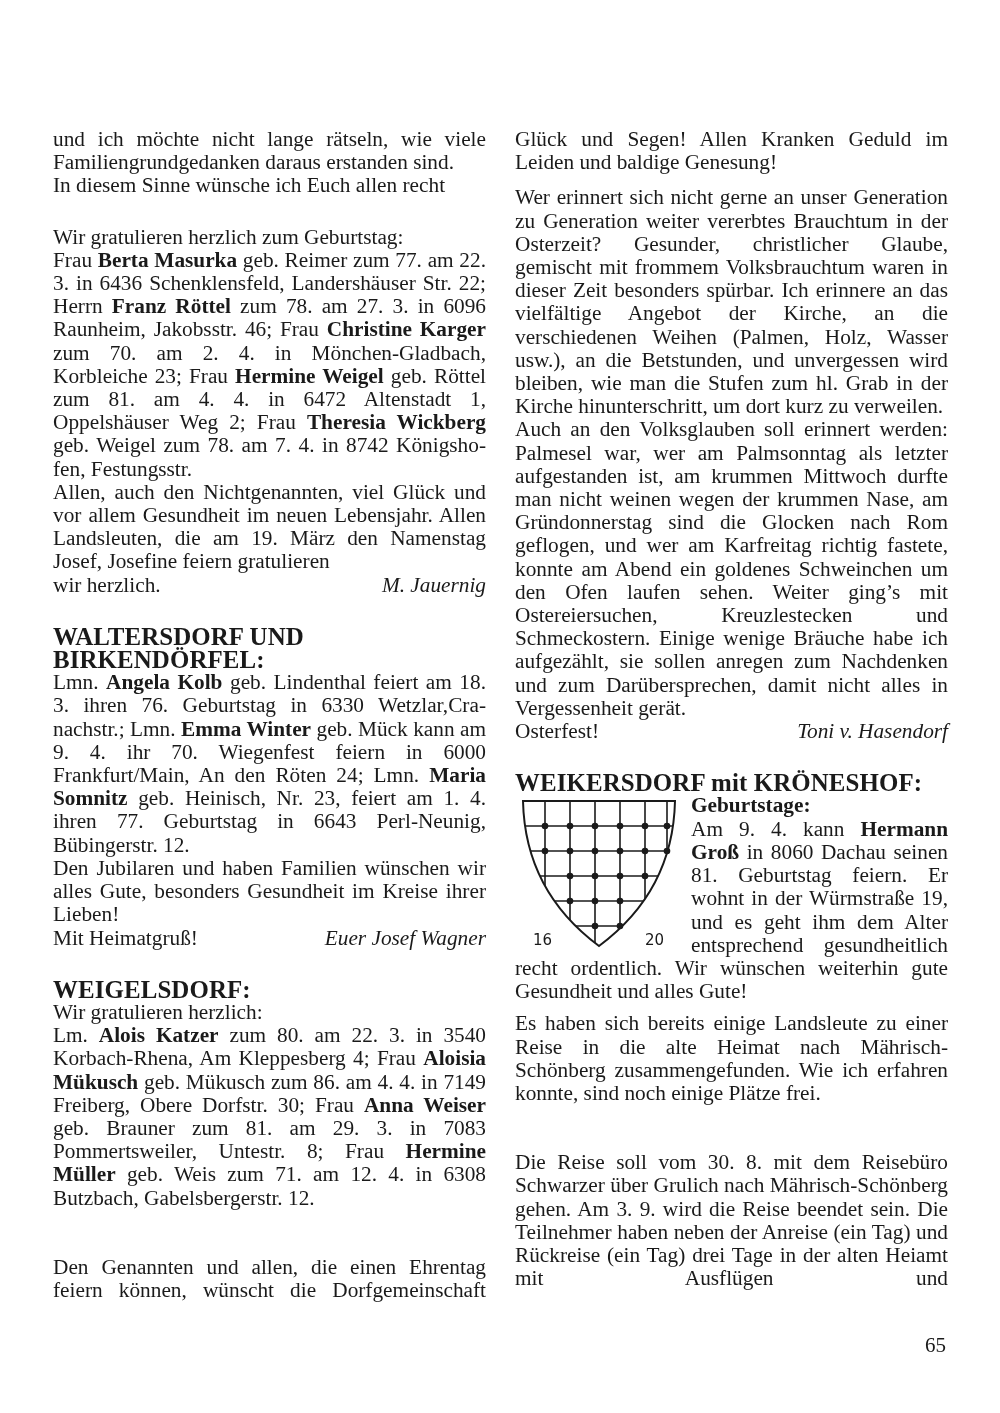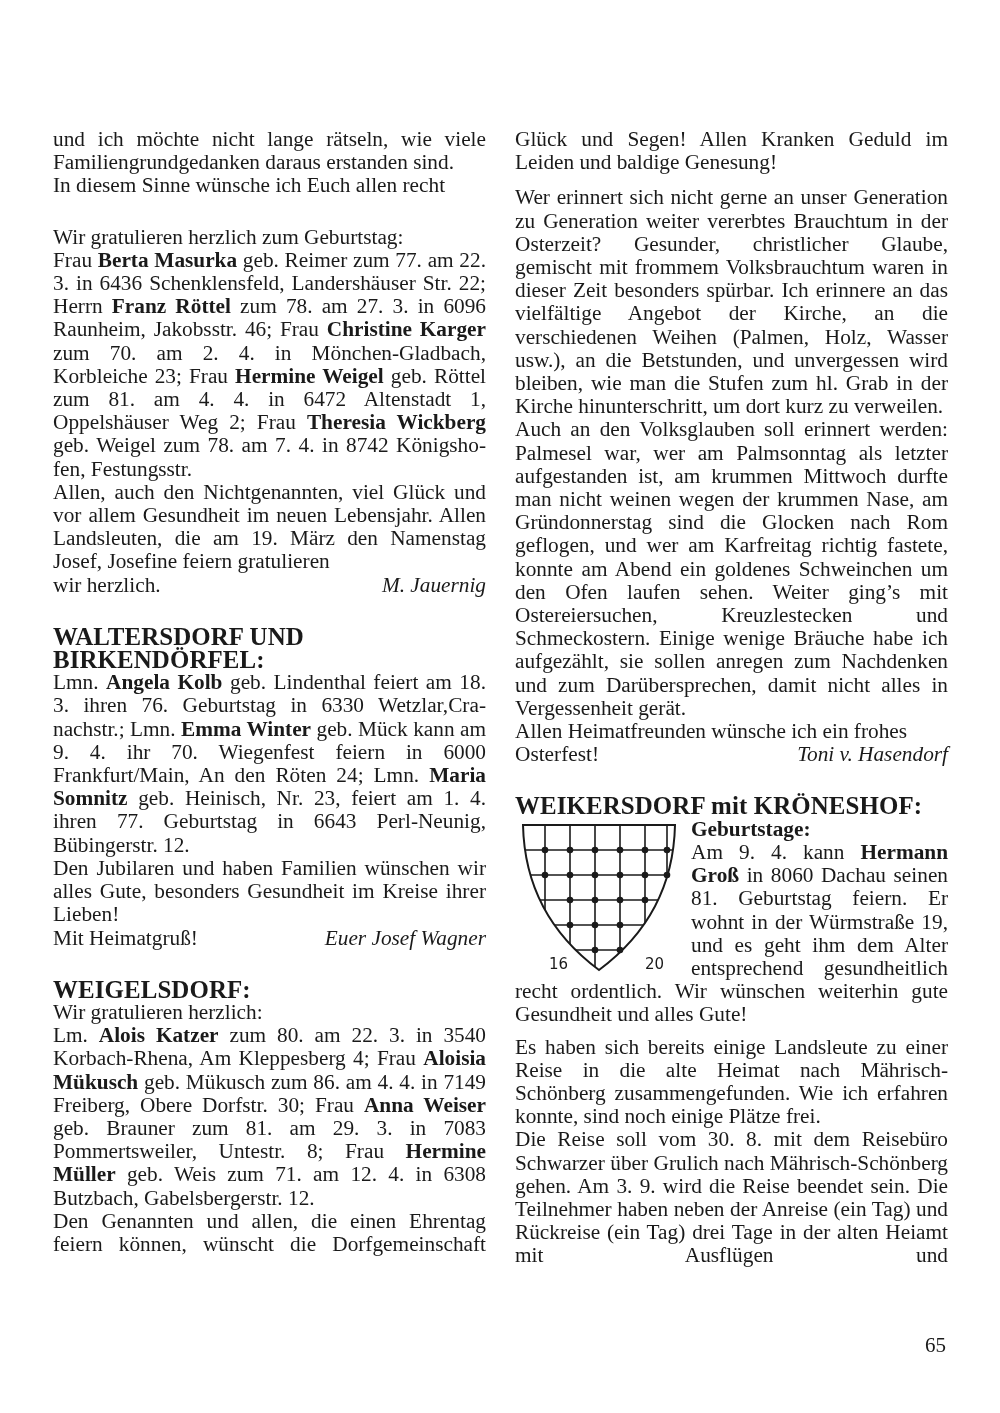--- a/index.html
+++ b/index.html
@@ -2,21 +2,21 @@
 <html><head>
 <meta charset="utf-8">
 <style>
   html, body { margin: 0; padding: 0; background: #ffffff; }
   body { width: 1000px; height: 1413px; position: relative; overflow: hidden;
          font-family: "Liberation Serif", "DejaVu Serif", serif; color: #1a1a1a; }
   .col { position: absolute; top: 128px; font-size: 21.3px; line-height: 23.2px; }
   .col-left { left: 53px; width: 433px; }
   .col-right { left: 515px; width: 433px; }
   .p { margin: 0; text-align: justify; hyphens: manual; }
-  .p.last-right { text-align-last: justify; }
+  .p.last-right { text-align-last: justify; margin-top: 46px; }
   .h { font-weight: bold; margin: 0; letter-spacing: 0.1px; }
   .gap-l { height: 28px; }
   .gap-m { height: 12px; }
   .gap-s { height: 9px; }
   b { font-weight: bold; }
   .sig-line { display: flex; justify-content: space-between; }
   .sig { font-style: italic; }
   .crest-wrap { float: left; width: 168px; height: 158px; margin: 2px 8px 0 0; position: relative; }
   .crest-wrap svg { position: absolute; left: 0; top: 0; }
   .crest-num { position: absolute; font-family: "DejaVu Sans", sans-serif; font-size: 15px; top: 133px; }
@@ -59,21 +59,20 @@
     <span>Lm. </span><b>Alois Katzer</b><span> zum 80. am 22. 3. in 3540 Korbach-Rhena, Am Kleppesberg 4; Frau </span><b>Aloisia Mükusch</b><span> geb. Mükusch zum 86. am 4. 4. in 7149 Freiberg, Obere Dorfstr. 30; Frau </span><b>Anna Weiser</b><span> geb. Brauner zum 81. am 29. 3. in 7083 Pommertsweiler, Untestr. 8; Frau </span><b>Hermi­ne Müller</b><span> geb. Weis zum 71. am 12. 4. in 6308 Butzbach, Gabelsbergerstr. 12.</span>
   </p>
   <p class="p last-right">Den Genannten und allen, die einen Ehrentag feiern können, wünscht die Dorfgemeinschaft</p>
 </div>
 
 <div class="col col-right">
   <p class="p">Glück und Segen! Allen Kranken Geduld im Leiden und baldige Genesung!</p>
   <div class="gap-m"></div>
   <p class="p">Wer erinnert sich nicht gerne an unser Genera­tion zu Generation weiter vererbtes Brauchtum in der Osterzeit? Gesunder, christlicher Glau­be, gemischt mit frommem Volksbrauchtum waren in dieser Zeit besonders spürbar. Ich er­innere an das vielfältige Angebot der Kirche, an die verschiedenen Weihen (Palmen, Holz, Wasser usw.), an die Betstunden, und unverges­sen wird bleiben, wie man die Stufen zum hl. Grab in der Kirche hinunterschritt, um dort kurz zu verweilen.</p>
   <p class="p">Auch an den Volksglauben soll erinnert wer­den: Palmesel war, wer am Palmsonntag als letzter aufgestanden ist, am krummen Mitt­woch durfte man nicht weinen wegen der krummen Nase, am Gründonnerstag sind die Glocken nach Rom geflogen, und wer am Kar­freitag richtig fastete, konnte am Abend ein goldenes Schweinchen um den Ofen laufen se­hen. Weiter ging’s mit Ostereiersuchen, Kreuz­lestecken und Schmeckostern. Einige wenige Bräuche habe ich aufgezählt, sie sollen anregen zum Nachdenken und zum Darübersprechen, damit nicht alles in Vergessenheit gerät.</p>
-  <p class="p">Allen Heimatfreunden wünsche ich ein frohes</p>
   <div class="sig-line">
     <span>Osterfest!</span>
     <span class="sig">Toni v. Hasendorf</span>
   </div>
 
   <div class="gap-l"></div>
   <h3 class="h">WEIKERSDORF mit KRÖNESHOF:</h3>
   <div class="crest-wrap">
     <svg width="168" height="158" viewBox="0 0 168 158">
       <defs>
@@ -112,21 +111,21 @@
           <circle cx="105" cy="80" r="3.3"></circle>
           <circle cx="130" cy="80" r="3.3"></circle>
         <circle cx="55" cy="105" r="3.3"></circle>
           <circle cx="80" cy="105" r="3.3"></circle>
           <circle cx="105" cy="105" r="3.3"></circle>
         <circle cx="80" cy="130" r="3.3"></circle>
           <circle cx="105" cy="130" r="3.3"></circle>
       </g>
       <path d="M8 5 L160 5 Q158 95 84 150 Q10 95 8 5 Z" fill="none" stroke="#1a1a1a" stroke-width="2"></path>
     </svg>
-    <span class="crest-num" style="left:34px;">16</span>
+    <span class="crest-num" style="left:18px;">16</span>
     <span class="crest-num" style="left:130px;">20</span>
   </div>
   <div class="sub-h">Geburtstage:</div>
   <p class="p">
     <span>Am 9. 4. kann </span><b>Hermann Groß</b><span> in 8060 Dachau seinen 81. Geburtstag feiern. Er wohnt in der Würmstraße 19, und es geht ihm dem Al­ter entsprechend gesundheit­lich recht ordentlich. Wir wünschen weiterhin gute Gesundheit und alles Gute!</span>
   </p>
   <div style="clear:both"></div>
   <div class="gap-s"></div>
   <p class="p">Es haben sich bereits einige Landsleute zu einer Reise in die alte Heimat nach Mährisch-Schönberg zusammengefunden. Wie ich erfah­ren konnte, sind noch einige Plätze frei.</p>
   <p class="p last-right">Die Reise soll vom 30. 8. mit dem Reisebüro Schwarzer über Grulich nach Mährisch-Schönberg gehen. Am 3. 9. wird die Reise beendet sein. Die Teilnehmer haben neben der Anreise (ein Tag) und Rückreise (ein Tag) drei Tage in der alten Heiamt mit Ausflügen und</p>

